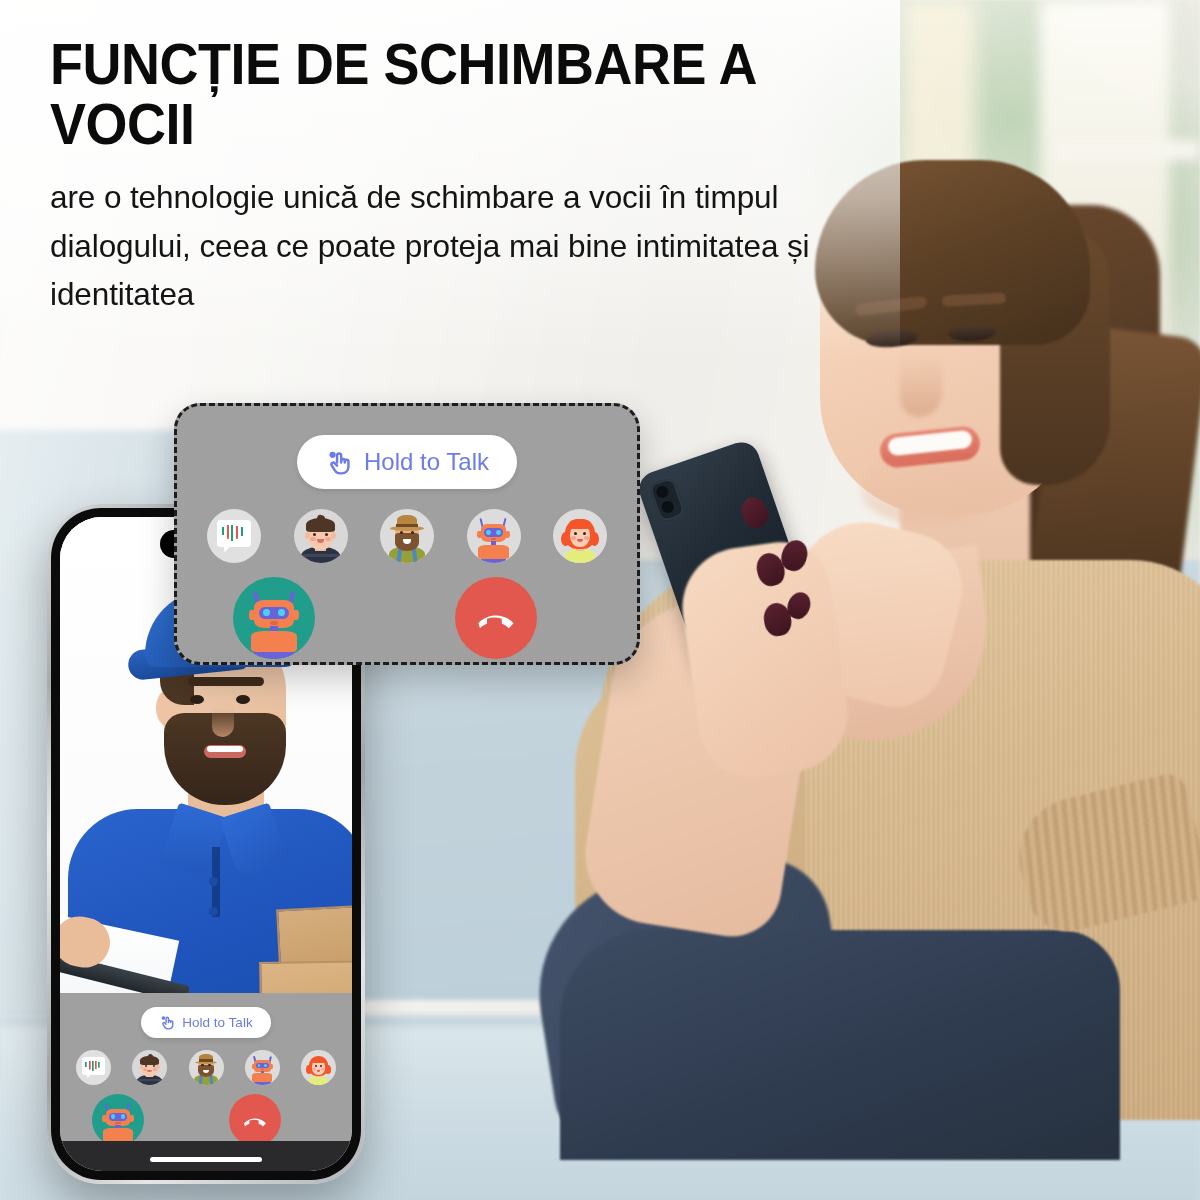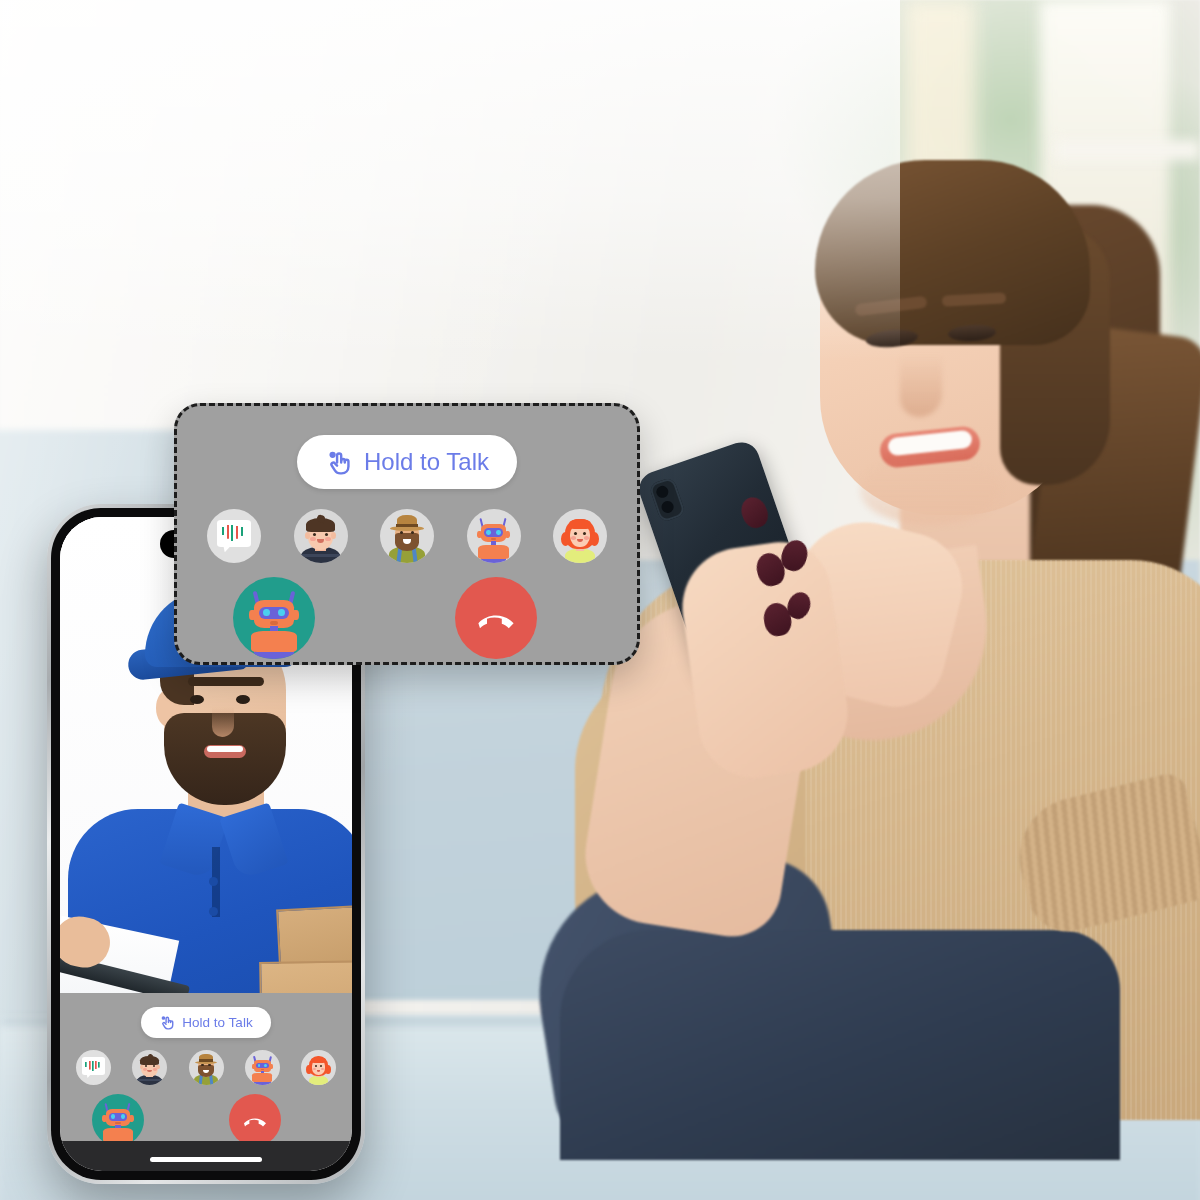--- a/index.html
+++ b/index.html
@@ -498,20 +498,24 @@
     <div class="nail n1"></div>
     <div class="nail n2"></div>
     <div class="nail n3"></div>
     <div class="nail n4"></div>
     <div class="nail n5"></div>
 
     <div class="wash"></div>
     <div class="top-wash"></div>
   </div>
 
+  <div class="copy">
+    <h1 class="headline">FUNCȚIE DE SCHIMBARE A VOCII</h1>
+    <p class="subcopy">are o tehnologie unică de schimbare a vocii în timpul dialogului, ceea ce poate proteja mai bine intimitatea și identitatea</p>
+  </div>
 
   <div class="phone">
     <div class="phone-body">
       <div class="phone-screen">
 
         <div class="dyn-island"></div>
 
         <div class="feed">
           <div class="feed-bg"></div>
           <div class="d-shirt"></div>

